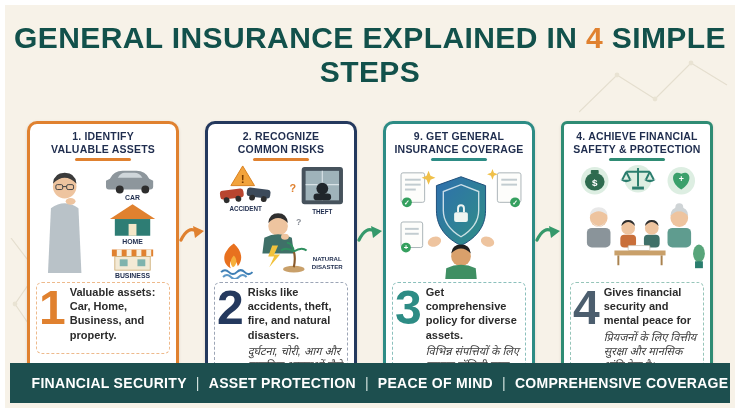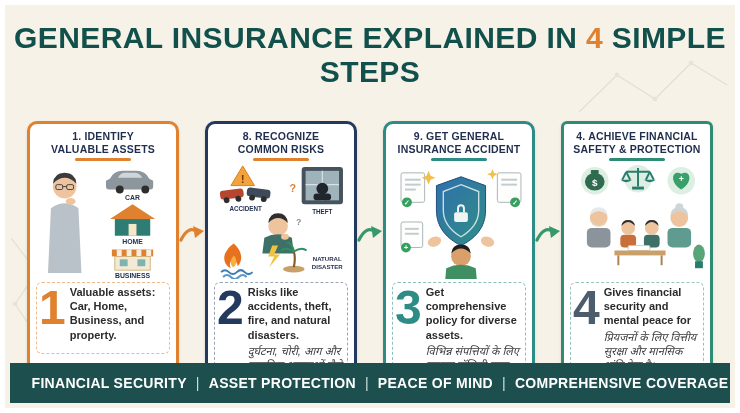--- a/index.html
+++ b/index.html
@@ -118,21 +118,21 @@
 
     <div class="arrow-gap">
       <svg width="26" height="22" viewBox="0 0 26 22">
         <path d="M2 17 C7 7 12 5 17 8" fill="none" stroke="#e0812f" stroke-width="3.2" stroke-linecap="round"></path>
         <path d="M14 3 L25 8 L16 15 Z" fill="#e0812f"></path>
       </svg>
     </div>
 
     <div class="card s2">
       <div class="card-title">
-        <div>8. RECOGNIZE</div>
+        <div>2. RECOGNIZE</div>
         <div>COMMON RISKS</div>
       </div>
       <div class="underline u2"></div>
       <div class="illus">
         <svg viewBox="0 0 138 118">
           <g>
             <path d="M28 3 L40 23 L16 23 Z" fill="#f2a33c" stroke="#d87f1f" stroke-width="1"></path>
             <text x="28" y="20" text-anchor="middle" font-size="12" font-weight="bold" fill="#7a3c00">!</text>
           </g>
           <g>
@@ -195,21 +195,21 @@
     <div class="arrow-gap">
       <svg width="26" height="22" viewBox="0 0 26 22">
         <path d="M2 17 C7 7 12 5 17 8" fill="none" stroke="#35996b" stroke-width="3.2" stroke-linecap="round"></path>
         <path d="M14 3 L25 8 L16 15 Z" fill="#35996b"></path>
       </svg>
     </div>
 
     <div class="card s3">
       <div class="card-title">
         <div>9. GET GENERAL</div>
-        <div>INSURANCE ACCIDENT</div>
+        <div>INSURANCE COVERAGE</div>
       </div>
       <div class="underline u3"></div>
       <div class="illus">
         <svg viewBox="0 0 138 118">
           <defs>
             <linearGradient id="sg" x1="0" y1="0" x2="1" y2="1">
               <stop offset="0" stop-color="#2f6fae"></stop>
                 <stop offset="1" stop-color="#2f8f85"></stop>
             </linearGradient>
           </defs>

